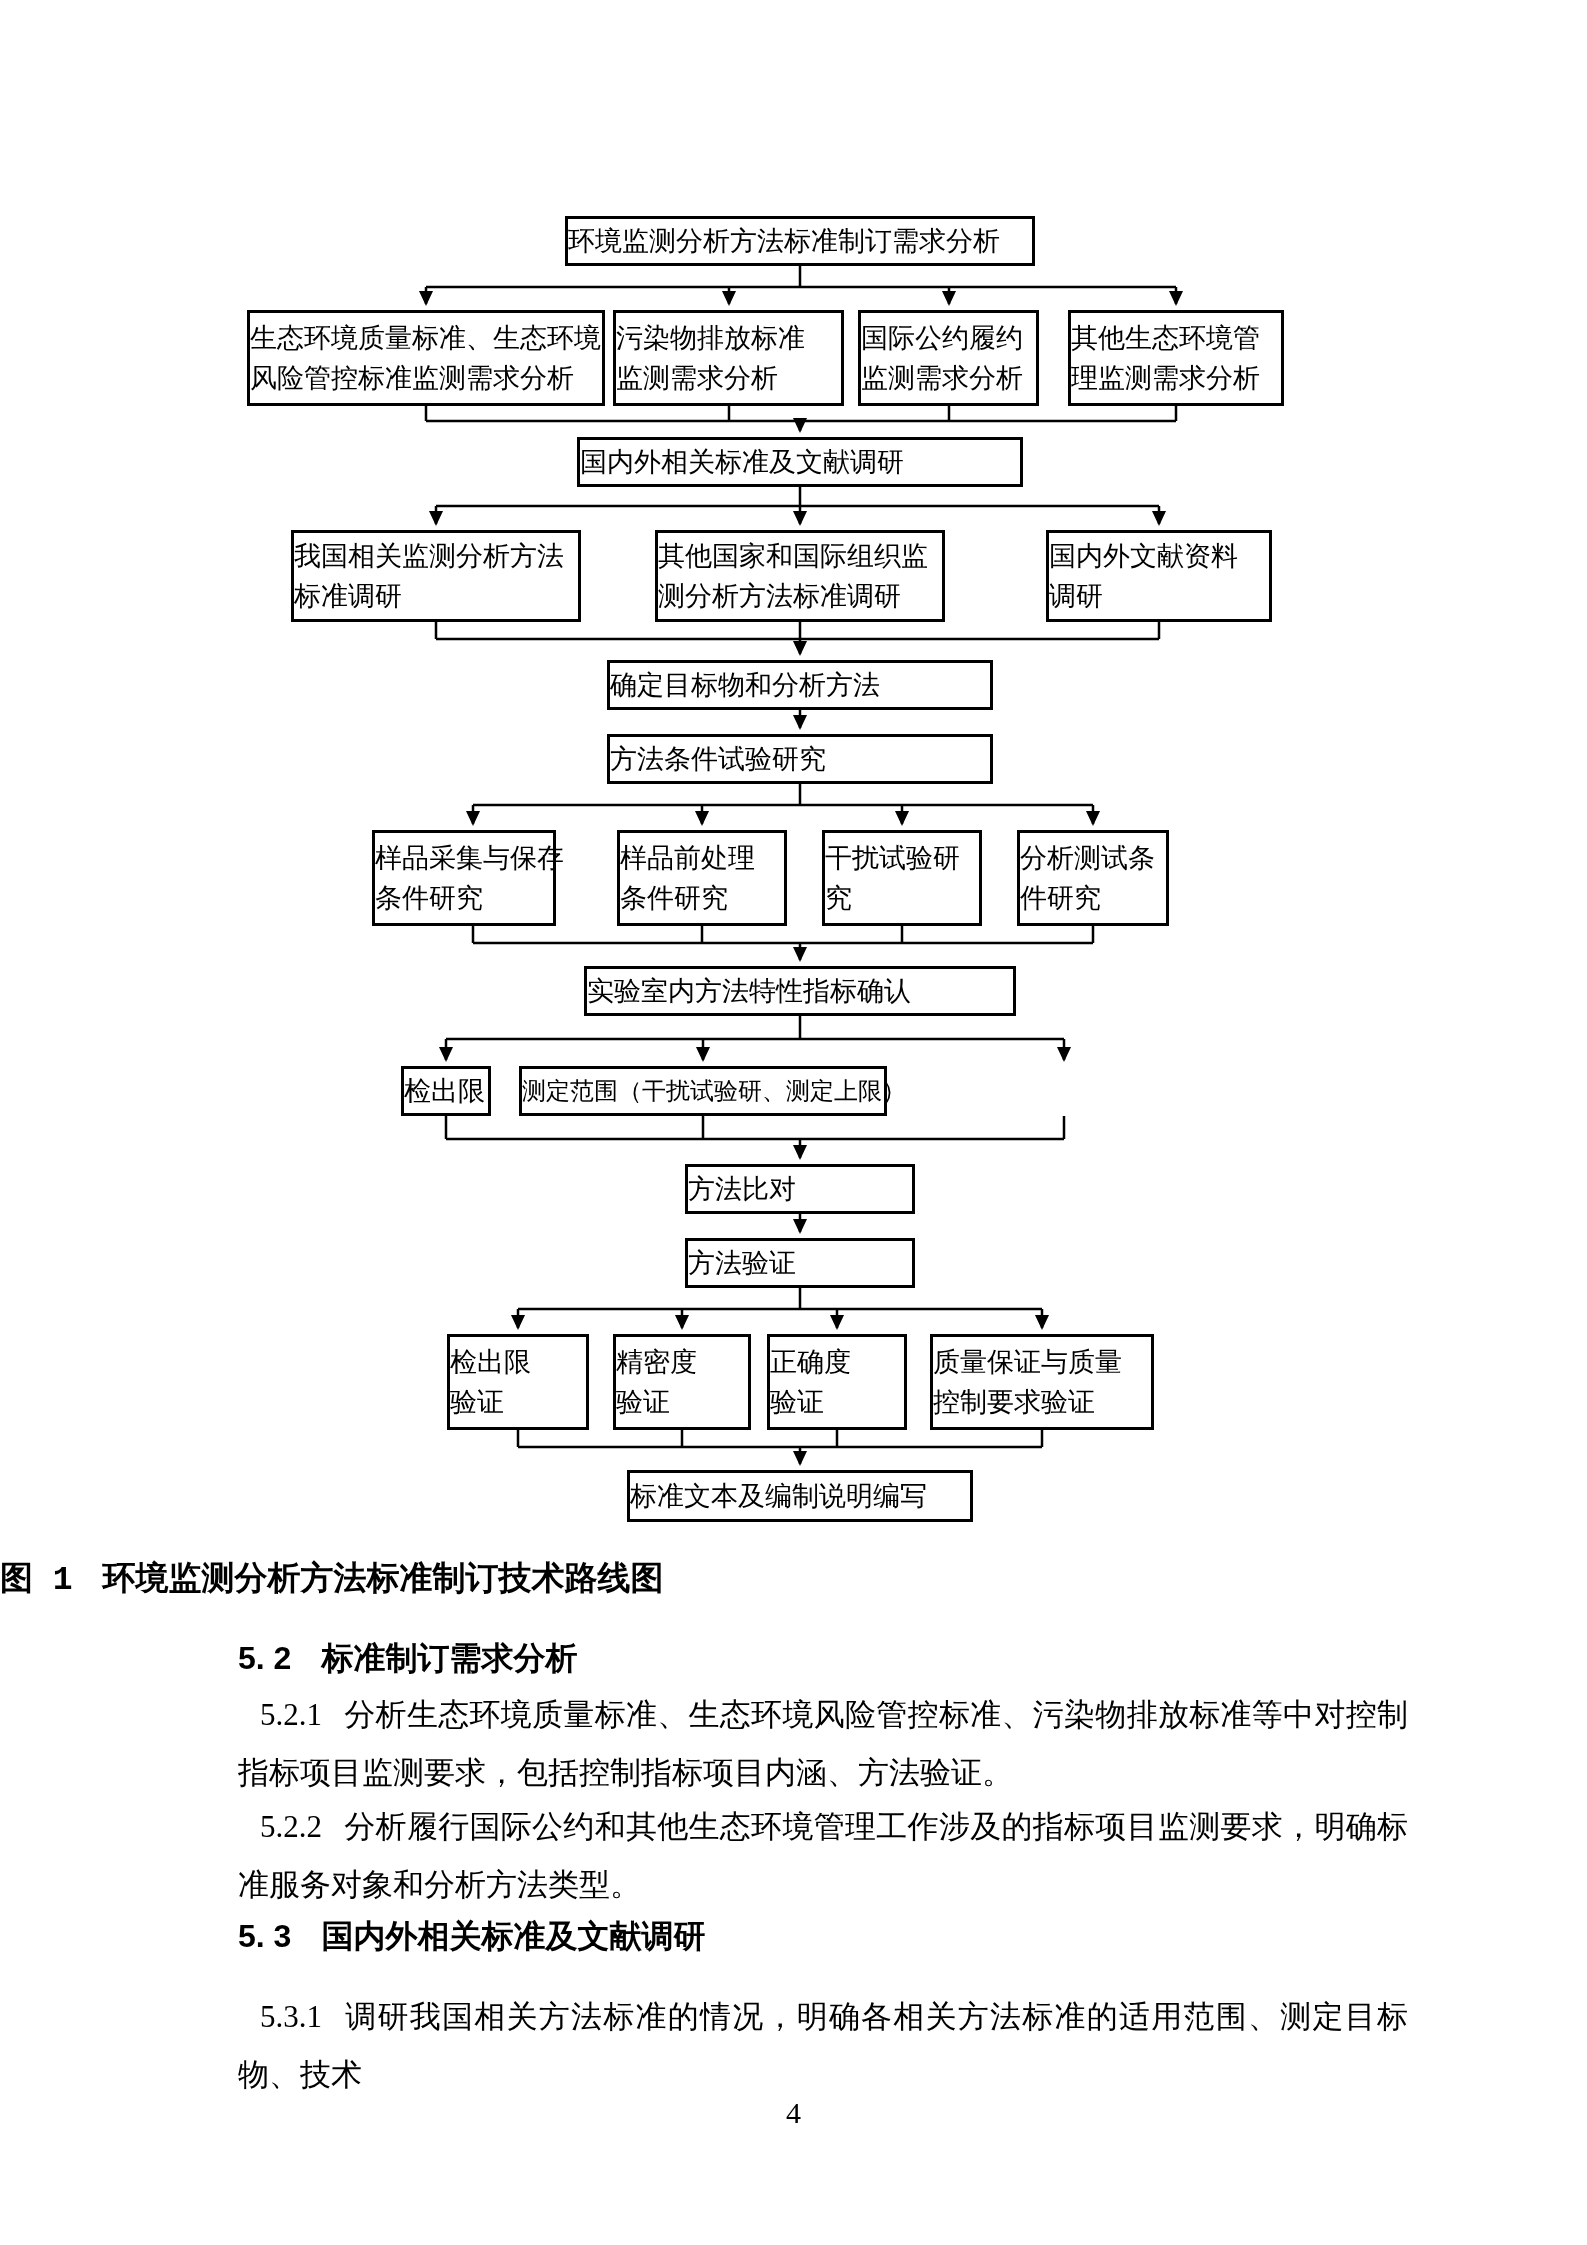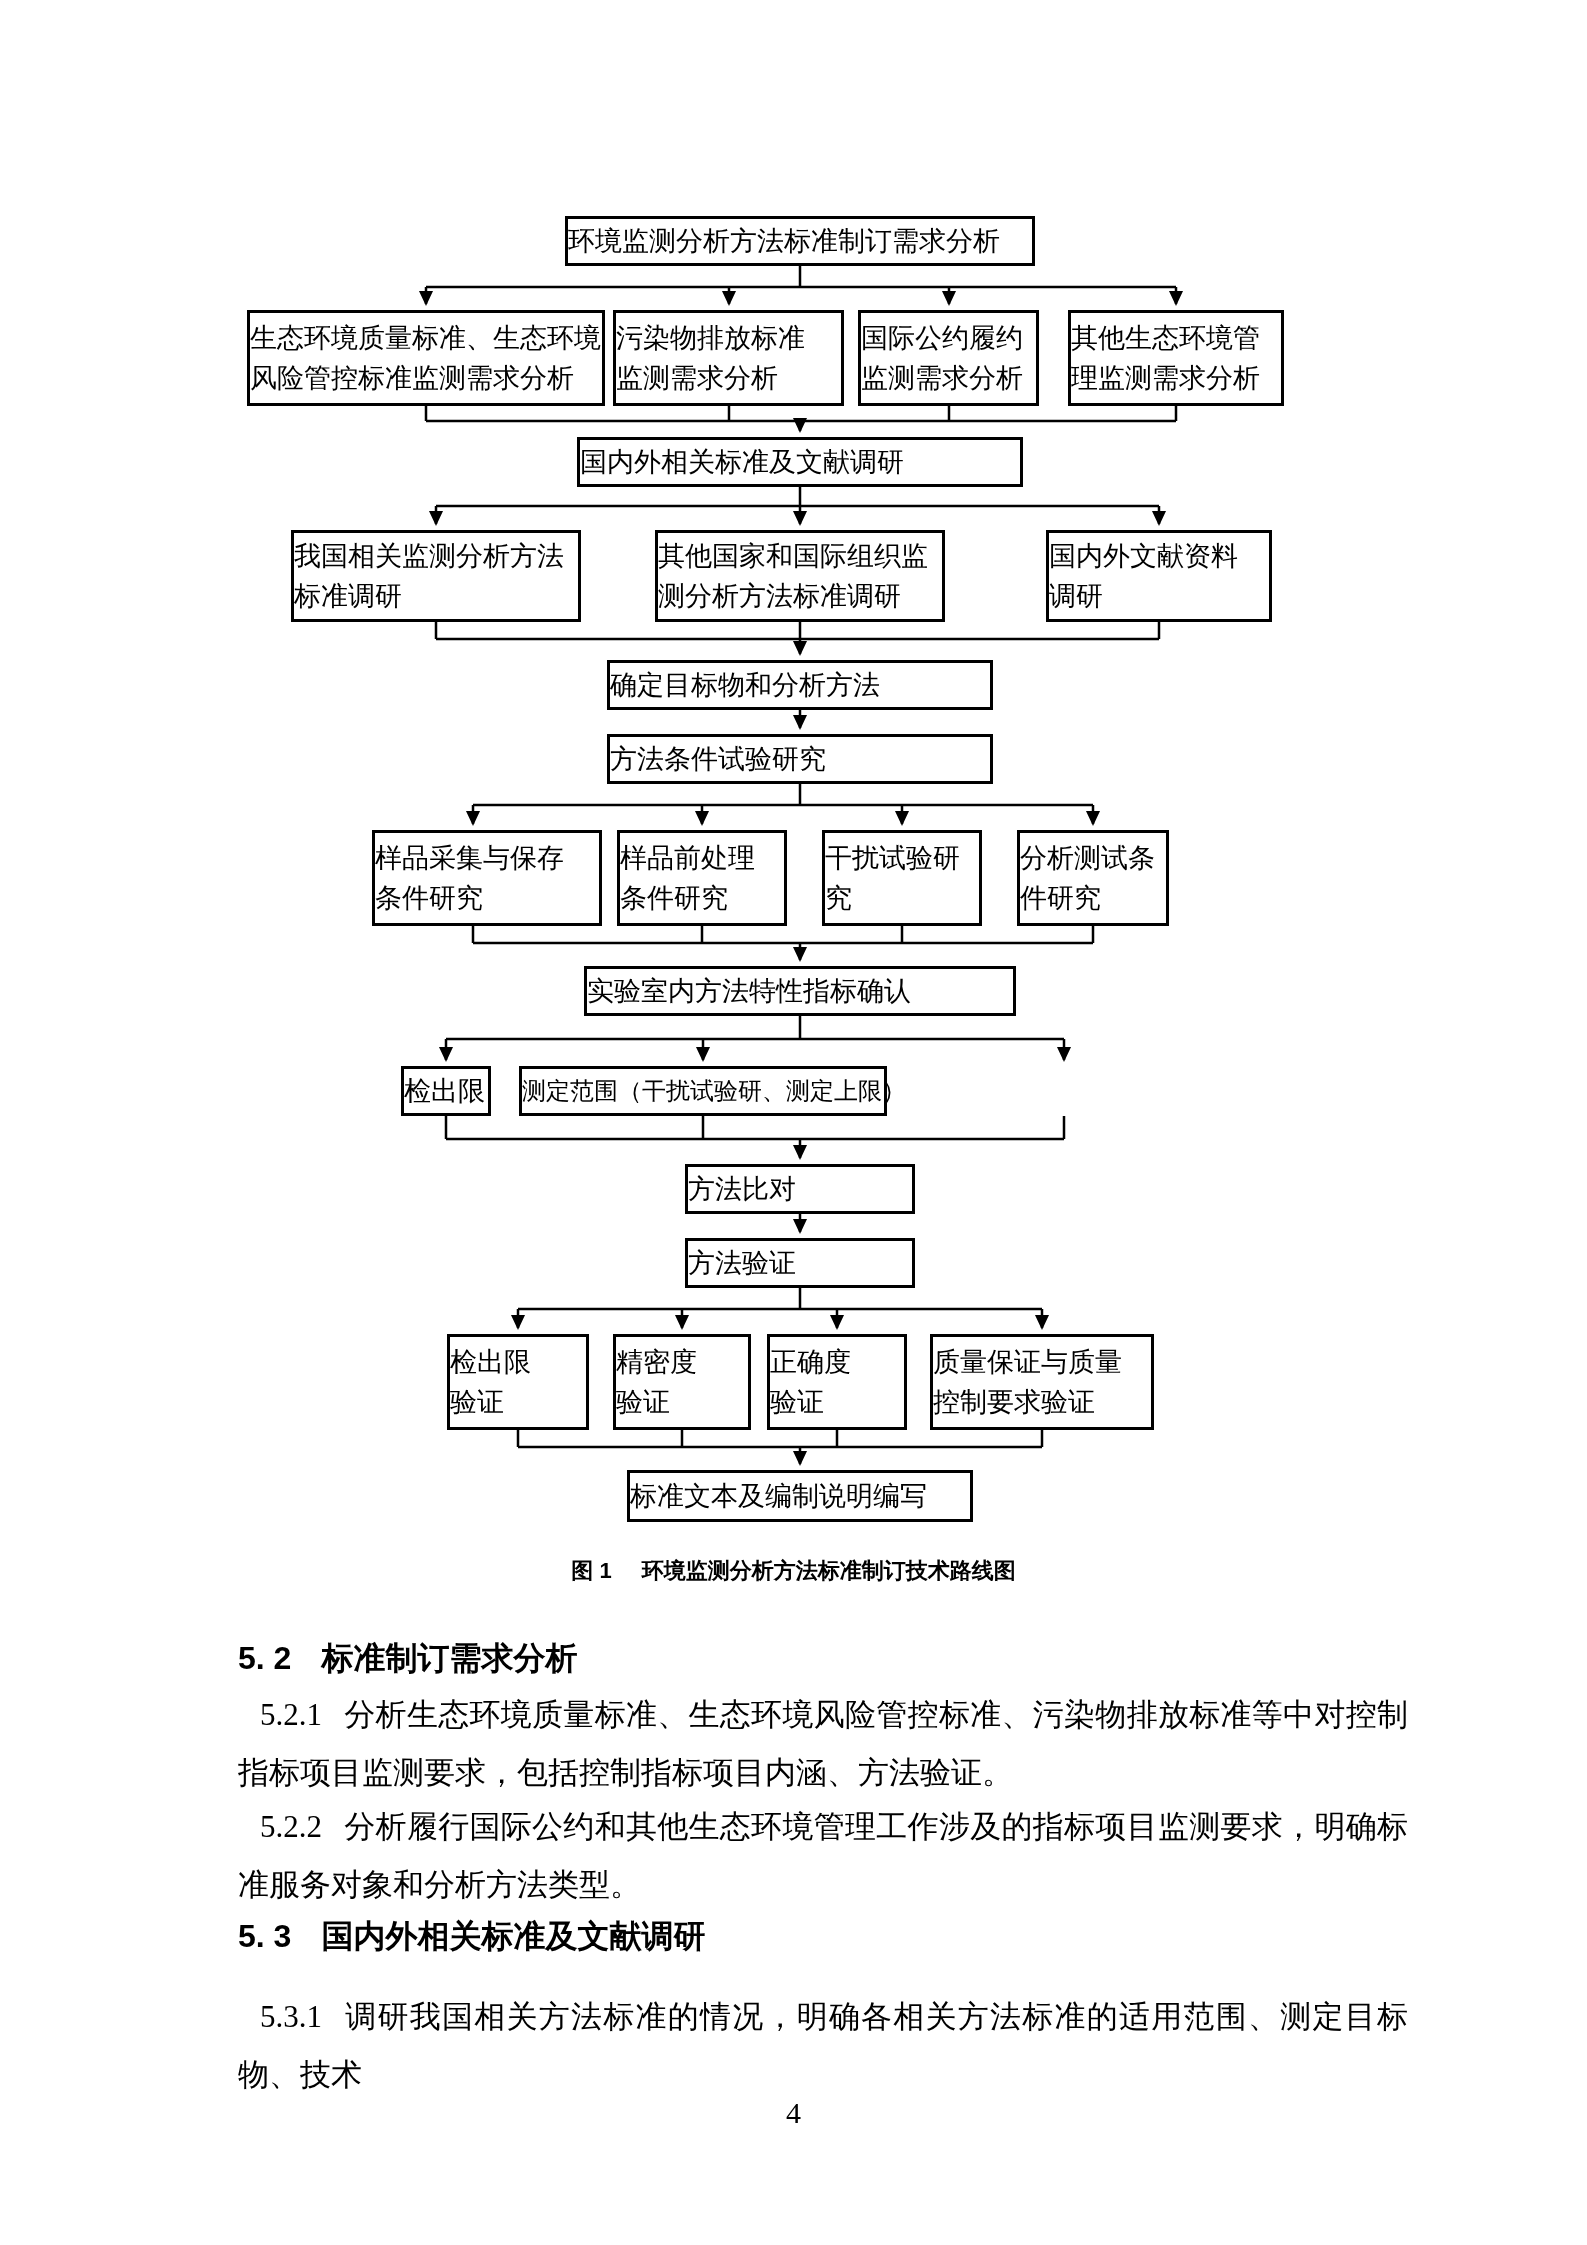--- a/index.html
+++ b/index.html
@@ -19,22 +19,22 @@
     white-space:nowrap;
   }
   .node .l{display:block;}
   .node.sm{font-size:24px;}
   
   svg.conn{position:absolute;left:0;top:0;}
   .ln{stroke:#000;stroke-width:2.5px;fill:none;}
   .ar{stroke:#000;stroke-width:2.5px;fill:none;marker-end:url(#arr);}
   
   .caption{
-    position:absolute;left:0;top:1556px;width:100%;text-align:center;
-    font-family:Liberation Sans, sans-serif;font-weight:bold;font-size:22px;
+    position:absolute;left:0;top:1556px;width:100%;text-align:left;
+    font-family:Liberation Mono, monospace;font-weight:bold;font-size:33px;
   }
   .caption .cap-label{margin-right:30px;}
   .heading{
     position:absolute;left:238px;width:1170px;
     font-family:"Liberation Sans", sans-serif;font-weight:bold;font-size:32px;
   }
   .heading .num{margin-right:30px;}
   .para{
     position:absolute;left:238px;width:1170px;
     font-size:31px;line-height:58px;text-align:justify;
@@ -141,21 +141,21 @@
     <span class="l">调研</span>
   </div>
 
   <div class="node" style="left:607px;top:660px;width:386px;height:50px">
     <span class="l">确定目标物和分析方法</span>
   </div>
   <div class="node" style="left:607px;top:734px;width:386px;height:50px">
     <span class="l">方法条件试验研究</span>
   </div>
 
-  <div class="node" style="left:372px;top:830px;width:230px;height:96px">
+  <div class="node" style="left:372px;top:830px;width:184px;height:96px">
     <span class="l">样品采集与保存</span>
     <span class="l">条件研究</span>
   </div>
   <div class="node" style="left:617px;top:830px;width:170px;height:96px">
     <span class="l">样品前处理</span>
     <span class="l">条件研究</span>
   </div>
   <div class="node" style="left:822px;top:830px;width:160px;height:96px">
     <span class="l">干扰试验研</span>
     <span class="l">究</span>

